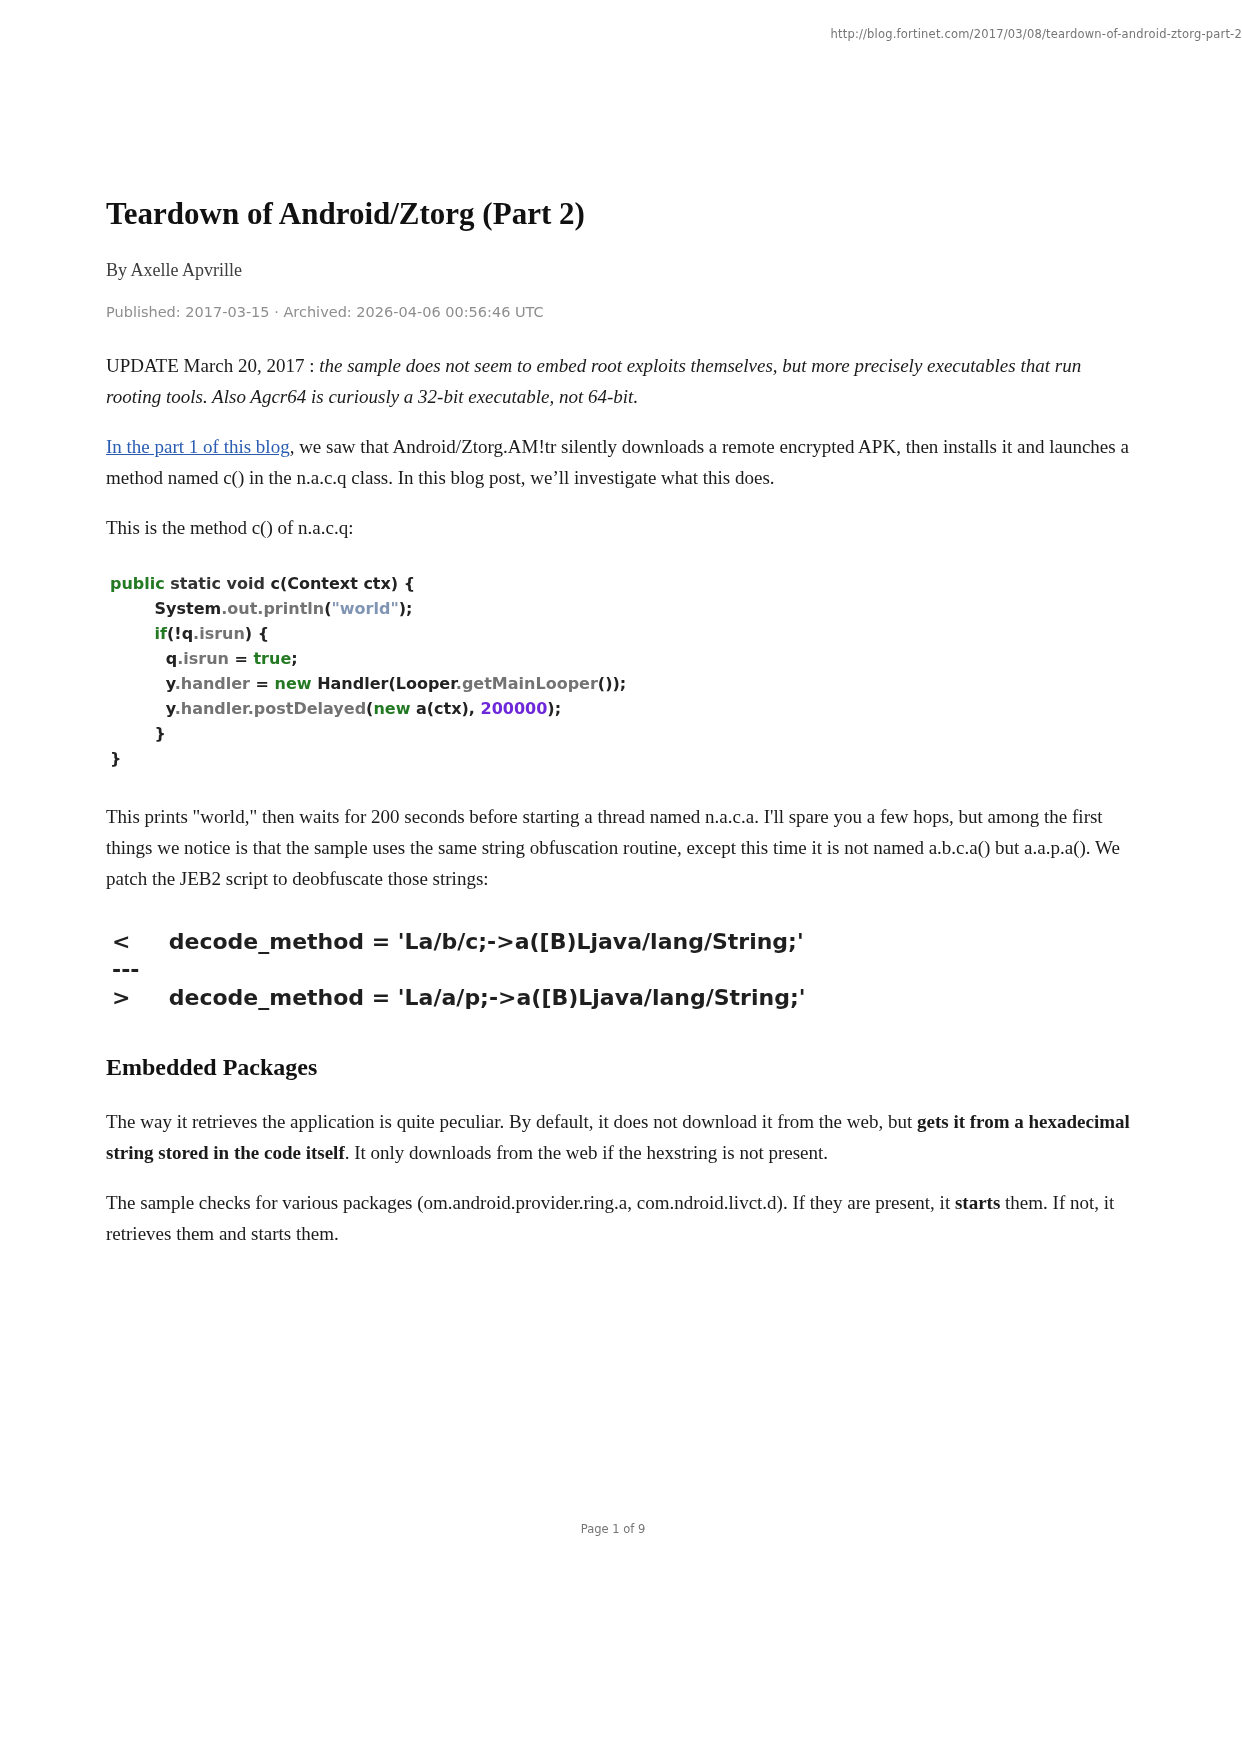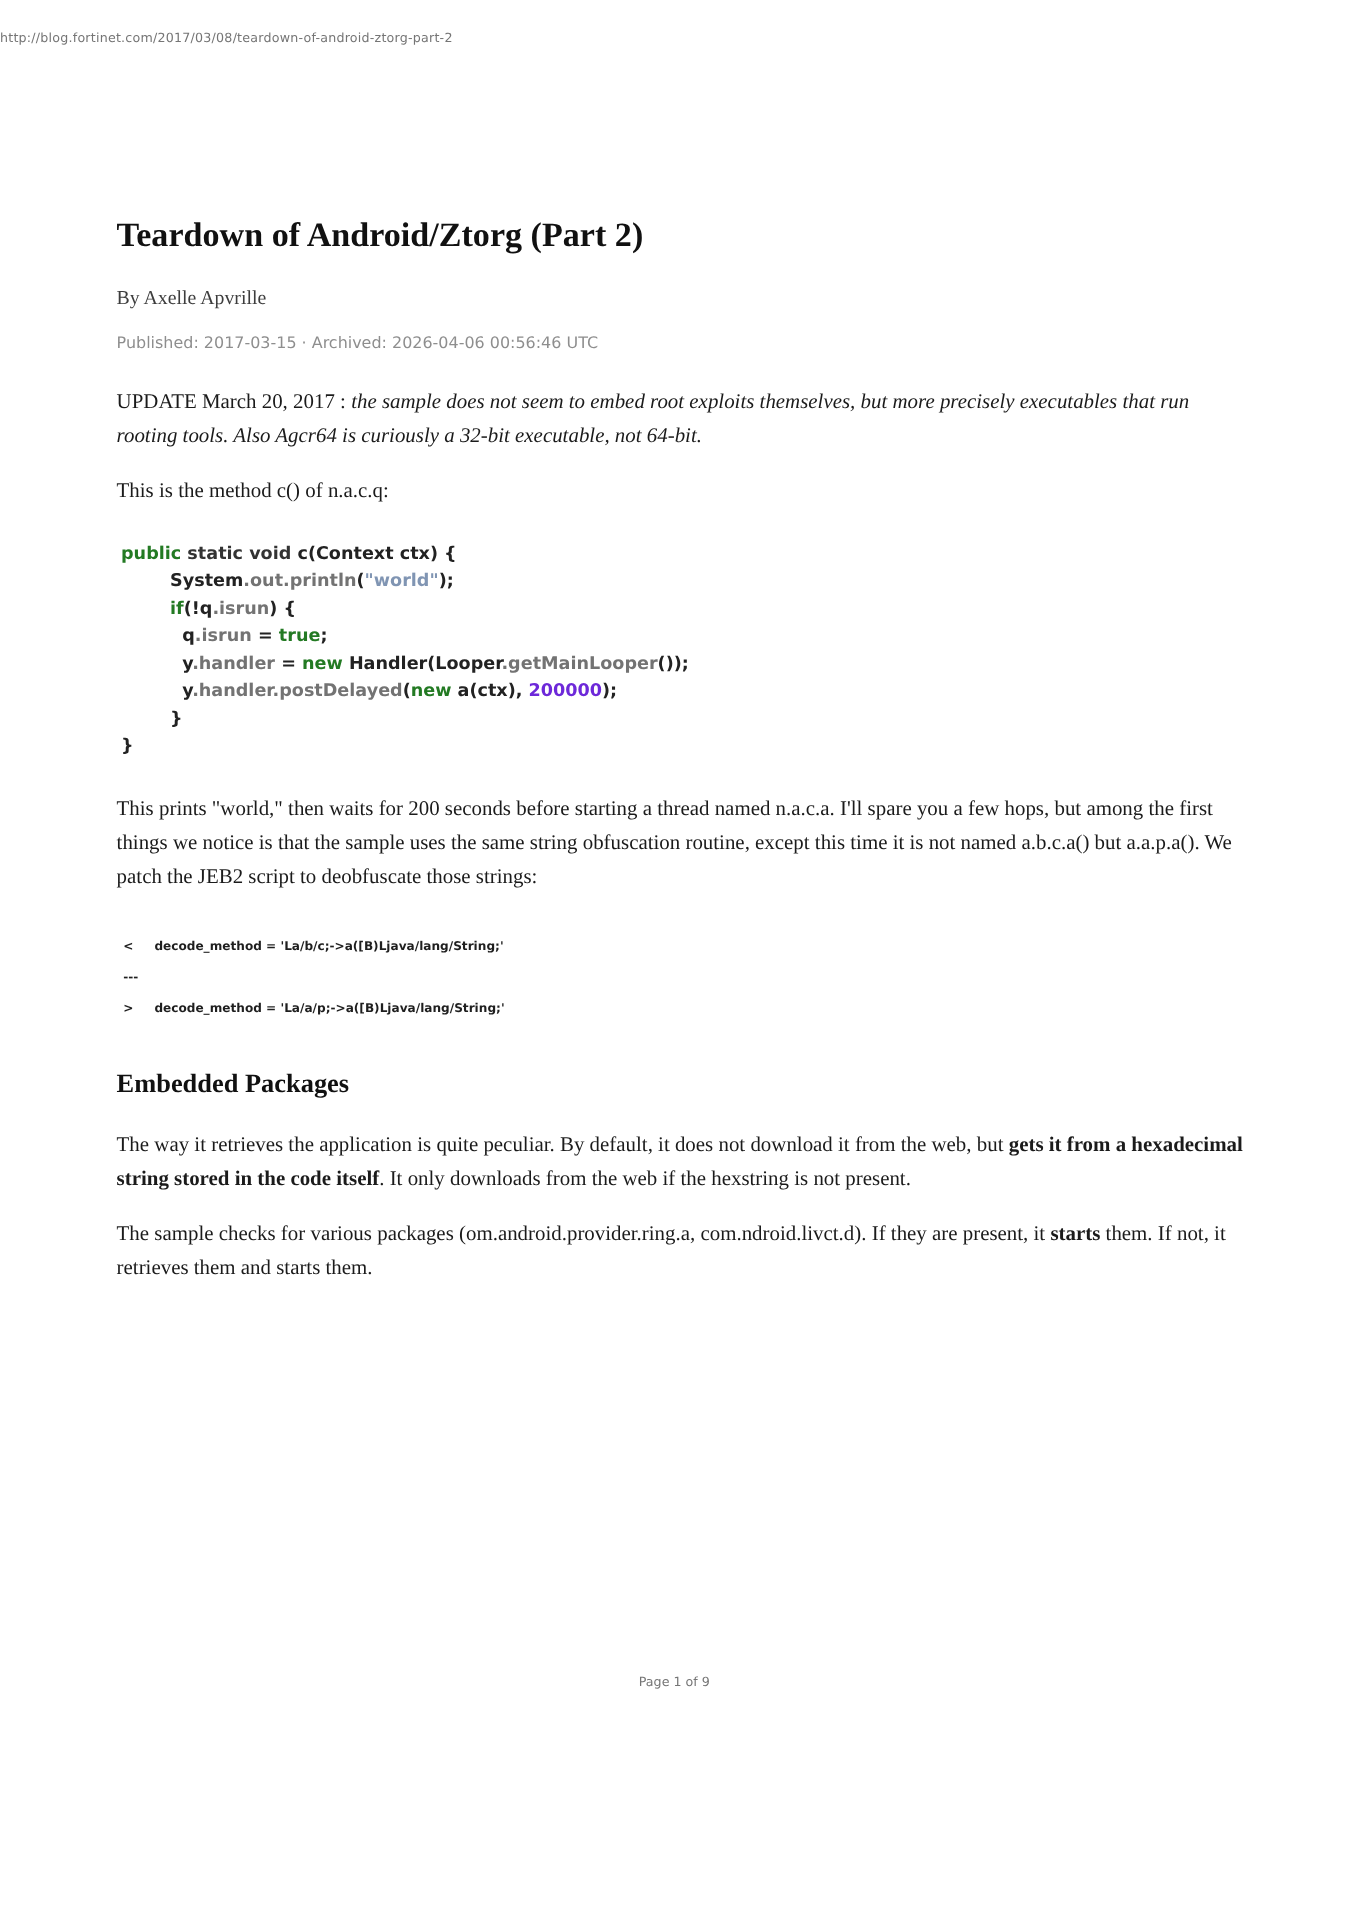--- a/index.html
+++ b/index.html
@@ -11,21 +11,21 @@
     margin: 0 auto;
     background: #ffffff;
     font-family: "Liberation Serif", serif;
     color: #1b1b1b;
     overflow: hidden;
   }
   .header-url {
     position: absolute;
     top: 27px;
     left: 0; right: 0;
-    text-align: left;
+    text-align: right;
     font-family: "DejaVu Sans", sans-serif;
     font-size: 11.5px;
     color: #757575;
     letter-spacing: 0.2px;
   }
   .page-footer {
     position: absolute;
     top: 1522px;
     left: 0; right: 16px;
     text-align: center;
@@ -80,21 +80,21 @@
     color: #222222;
   }
   .tok-kw  { color: #237a23; font-weight: 700; }
   .tok-kw2 { color: #333333; font-weight: 700; }
   .tok-mem { color: #737373; }
   .tok-str { color: #8095b3; }
   .tok-num { color: #6d28d9; }
   .tok-pl  { color: #222222; }
   .diff-block {
     font-family: "DejaVu Sans", sans-serif;
-    font-size: 11px;
+    font-size: 22px;
     font-weight: 600;
     line-height: 28px;
     white-space: pre;
     margin: 34px 0 36px 6px;
     color: #1f1f1f;
   }
   h2.section-heading {
     font-size: 24px;
     line-height: 30px;
     font-weight: bold;
@@ -112,20 +112,21 @@
   <article>
 
     <h1 class="title">Teardown of Android/Ztorg (Part 2)</h1>
 
     <p class="byline">By Axelle Apvrille</p>
 
     <p class="meta">Published: 2017-03-15 · Archived: 2026-04-06 00:56:46 UTC</p>
 
     <p class="body"><span style="font-weight: normal;">UPDATE March 20, 2017</span><span> : </span><span style="font-style: italic;">the sample does not seem to embed root exploits themselves, but more precisely executables that run rooting tools. Also Agcr64 is curiously a 32-bit executable, not 64-bit.</span></p>
 
+    <p class="body"><a class="link" href="#">In the part 1 of this blog</a><span>, we saw that Android/Ztorg.AM!tr silently downloads a remote encrypted APK, then installs it and launches a method named c() in the n.a.c.q class. In this blog post, we’ll investigate what this does.</span></p>
 
     <p class="body"><span>This is the method c() of n.a.c.q:</span></p>
 
     <div class="code-block"><div><span class="tok-kw">public </span><span class="tok-kw2">static void </span><span class="tok-pl">c(Context ctx) {</span></div><div><span class="tok-pl">        System</span><span class="tok-mem">.out.println</span><span class="tok-pl">(</span><span class="tok-str">"world"</span><span class="tok-pl">);</span></div><div><span class="tok-pl">        </span><span class="tok-kw">if</span><span class="tok-pl">(!q</span><span class="tok-mem">.isrun</span><span class="tok-pl">) {</span></div><div><span class="tok-pl">          q</span><span class="tok-mem">.isrun</span><span class="tok-pl"> = </span><span class="tok-kw">true</span><span class="tok-pl">;</span></div><div><span class="tok-pl">          y</span><span class="tok-mem">.handler</span><span class="tok-pl"> = </span><span class="tok-kw">new</span><span class="tok-pl"> Handler(Looper</span><span class="tok-mem">.getMainLooper</span><span class="tok-pl">());</span></div><div><span class="tok-pl">          y</span><span class="tok-mem">.handler.postDelayed</span><span class="tok-pl">(</span><span class="tok-kw">new</span><span class="tok-pl"> a(ctx), </span><span class="tok-num">200000</span><span class="tok-pl">);</span></div><div><span class="tok-pl">        }</span></div><div><span class="tok-pl">}</span></div></div>
 
     <p class="body"><span>This prints "world," then waits for 200 seconds before starting a thread named n.a.c.a. I'll spare you a few hops, but among the first things we notice is that the sample uses the same string obfuscation routine, except this time it is not named a.b.c.a() but a.a.p.a(). We patch the JEB2 script to deobfuscate those strings:</span></p>
 
     <div class="diff-block"><div>&lt;     decode_method = 'La/b/c;-&gt;a([B)Ljava/lang/String;'</div><div>---</div><div>&gt;     decode_method = 'La/a/p;-&gt;a([B)Ljava/lang/String;'</div></div>
 
     <h2 class="section-heading">Embedded Packages</h2>

